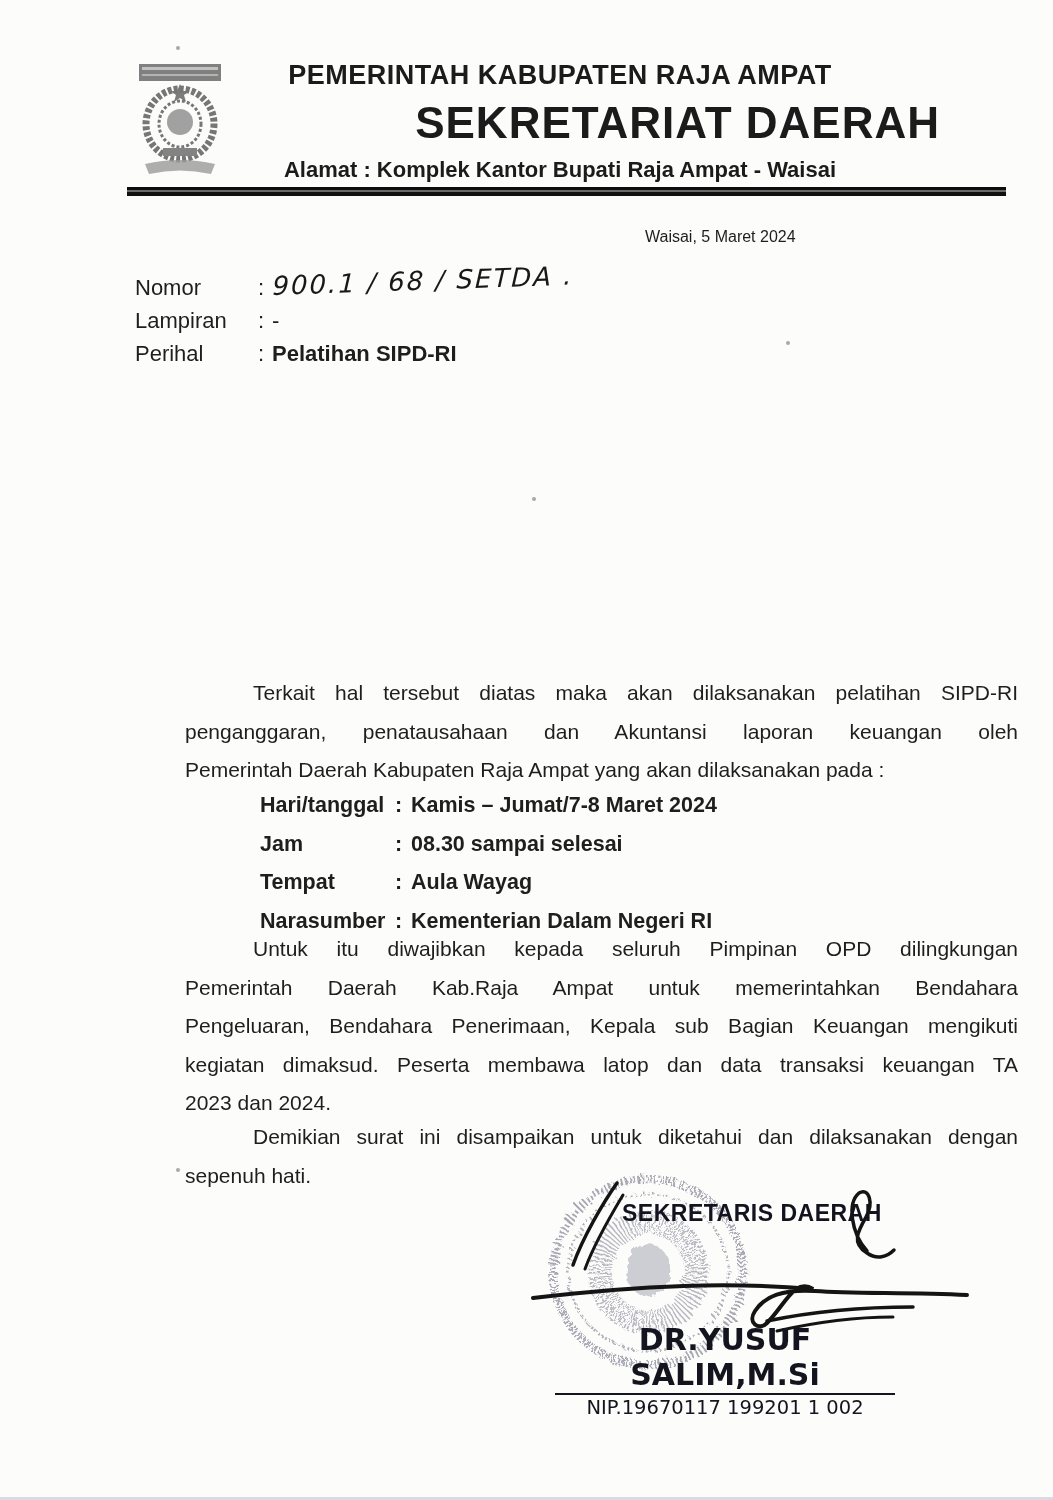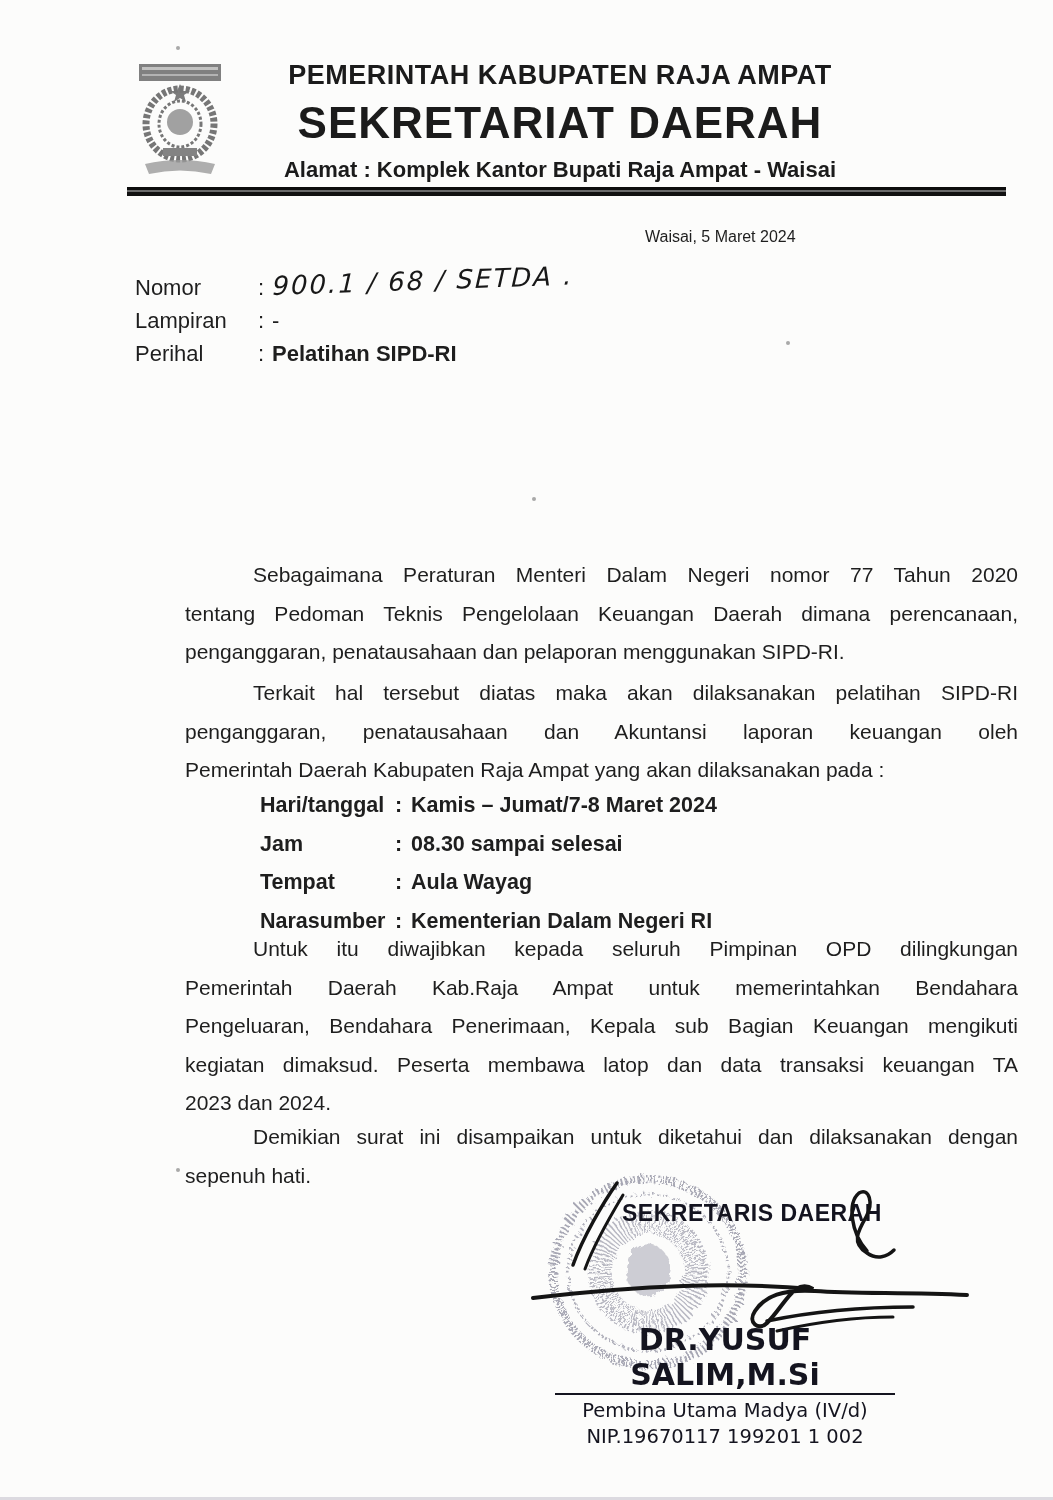--- a/index.html
+++ b/index.html
@@ -11,21 +11,21 @@
     overflow:hidden;
     font-family:"Liberation Sans",sans-serif;
     color:#1e1e1e;
   }
   
   .letterhead-text{
     position:absolute;left:180px;top:58px;width:760px;
     text-align:center;color:#1b1b1b;
   }
   .lh-gov{font-size:27px;font-weight:bold;letter-spacing:.5px;line-height:34px;}
-  .lh-dept{font-size:44px;font-weight:bold;letter-spacing:1px;line-height:54px;margin-top:4px;}
+  .lh-dept{font-size:44px;font-weight:bold;letter-spacing:1px;line-height:54px;margin-top:4px;text-align:right;}
   .lh-addr{font-size:22px;font-weight:bold;line-height:28px;margin-top:6px;}
   .logo{position:absolute;left:127px;top:56px;width:106px;height:126px;filter:blur(.6px);opacity:.85;}
   .rule{
     position:absolute;left:127px;top:187px;width:879px;height:9px;
     background:linear-gradient(#0d0d0d 0 38%,#6a6a6a 38% 52%,#111 52% 100%);
   }
   
   .date{position:absolute;left:645px;top:228px;font-size:16px;}
   .meta{position:absolute;left:135px;top:270px;font-size:22px;line-height:33px;}
   .meta-row{white-space:nowrap;}
@@ -101,25 +101,20 @@
     </div>
     <div class="meta-row">
       <span class="meta-label">Lampiran</span><span class="meta-colon">:</span><span>-</span>
     </div>
     <div class="meta-row">
       <span class="meta-label">Perihal</span><span class="meta-colon">:</span><span class="bold">Pelatihan SIPD-RI</span>
     </div>
   </div>
 
 
-  <div class="para p1">
-    <div class="pline indent">Sebagaimana Peraturan Menteri Dalam Negeri nomor 77 Tahun 2020</div>
-    <div class="pline">tentang Pedoman Teknis Pengelolaan Keuangan Daerah dimana perencanaan,</div>
-    <div class="pline last">penganggaran, penatausahaan dan pelaporan menggunakan SIPD-RI.</div>
-  </div>
 
   <div class="para p2">
     <div class="pline indent">Terkait hal tersebut diatas maka akan dilaksanakan pelatihan SIPD-RI</div>
     <div class="pline">penganggaran, penatausahaan dan Akuntansi laporan keuangan oleh</div>
     <div class="pline last">Pemerintah Daerah Kabupaten Raja Ampat yang akan dilaksanakan pada :</div>
   </div>
 
   <div class="details">
     <div>
       <span class="det-label">Hari/tanggal</span><span class="det-colon">:</span><span>Kamis – Jumat/7-8 Maret 2024</span>
@@ -168,21 +163,20 @@
       <path d="M 58 100 C 68 72 88 38 102 18" stroke-width="3.5"></path>
       <path d="M 70 104 C 78 82 96 50 108 30" stroke-width="3"></path>
       <path d="M 352 86 C 336 68 332 38 344 28 C 354 22 359 38 351 52 C 343 66 336 78 352 88 C 362 95 372 92 379 85" stroke-width="3.5"></path>
       <path d="M 18 133 C 130 120 215 117 298 124 C 280 112 270 140 252 158 C 244 166 232 158 240 146 C 250 131 268 124 300 126 C 340 129 392 127 452 130" stroke-width="4"></path>
       <path d="M 252 156 C 300 146 350 142 398 142" stroke-width="3.5"></path>
       <path d="M 262 166 C 306 156 344 152 378 152" stroke-width="3"></path>
     </g>
   </svg>
   <div class="sig-name-block">
     <div><span class="sig-name">DR.YUSUF SALIM,M.Si</span></div>
-    <div class="sig-rank">Pembina Utama Madya (IV/d)</div>
     <div class="sig-nip">NIP.19670117 199201 1 002</div>
   </div>
 
   <div class="speck" style="left:176px;top:46px;"></div>
   <div class="speck" style="left:532px;top:497px;"></div>
   <div class="speck" style="left:786px;top:341px;"></div>
   <div class="speck" style="left:176px;top:1168px;"></div>
   <div class="bottom-edge"></div>
 
 </div>

